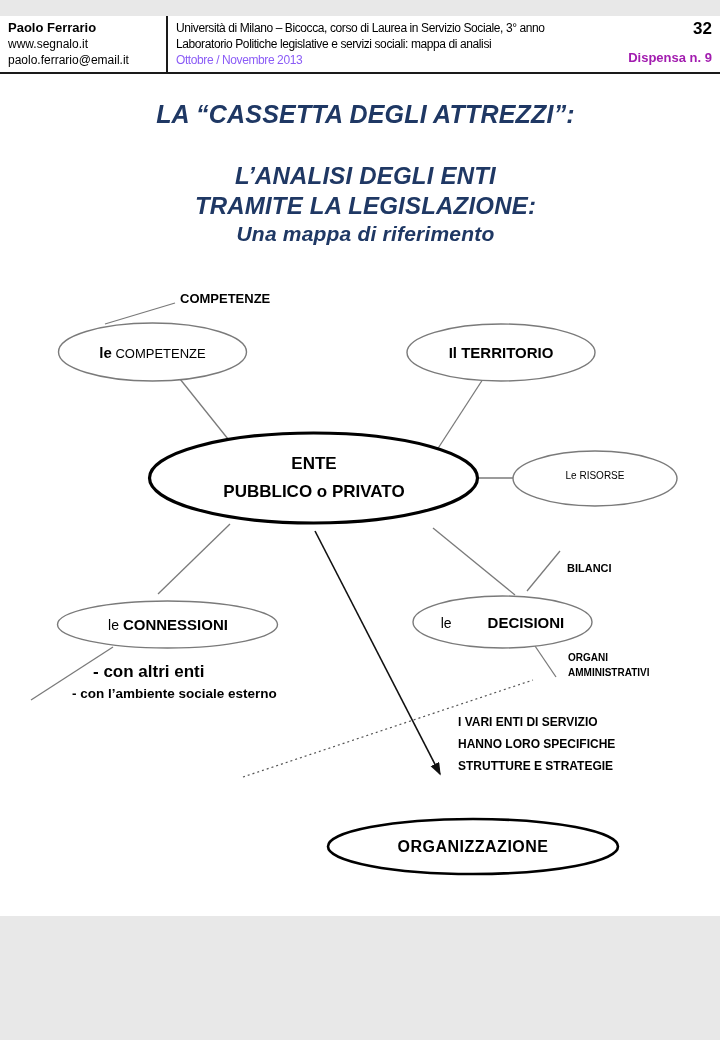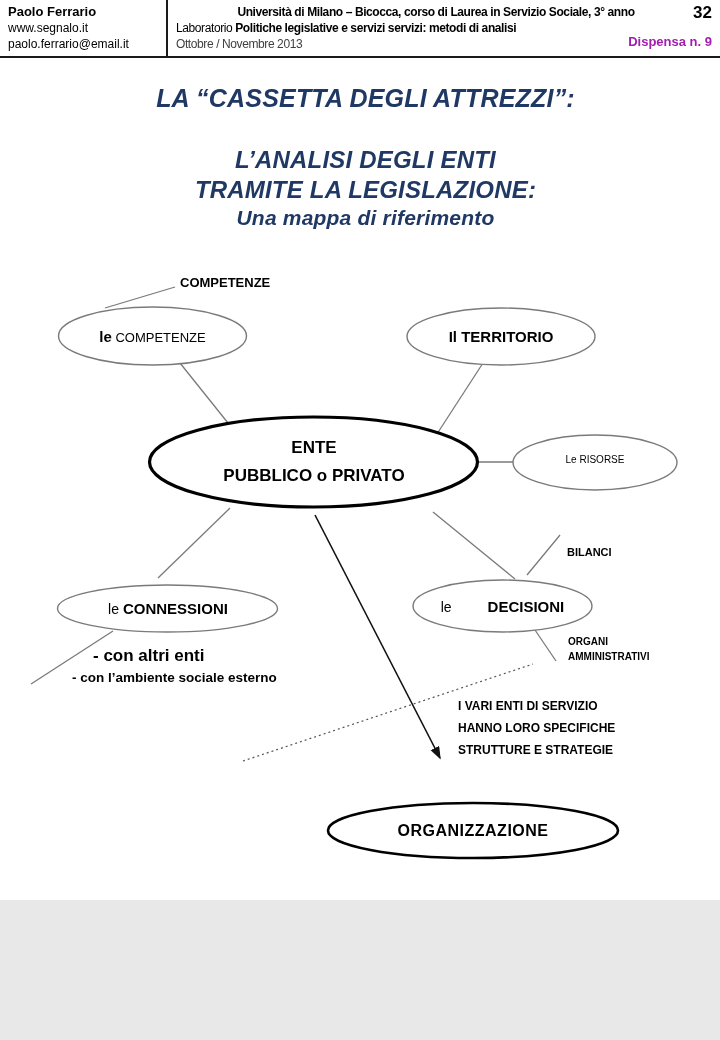--- a/index.html
+++ b/index.html
@@ -1,30 +1,30 @@
 <!DOCTYPE html>
 <html><head>
 <meta charset="utf-8">
 <style>
   * { margin:0; padding:0; box-sizing:border-box; }
   html,body { background:#e8e8e8; }
   .page {
     position:relative; width:720px; height:900px; background:#ffffff;
     font-family:"Liberation Sans", sans-serif; color:#000; overflow:hidden;
-    margin:0 auto;
+    margin:16px auto;
   }
   
   .header { position:absolute; left:0; top:0; width:720px; height:58px; }
   .header-rule { position:absolute; left:0; top:56px; width:720px; height:2px; background:#1a1a1a; }
   .header-divider { position:absolute; left:166px; top:0; width:2px; height:56px; background:#1a1a1a; }
   .h-left { position:absolute; left:8px; top:4px; width:155px; line-height:16px; font-size:12px; }
   .h-left .name { font-weight:bold; font-size:13px; }
   .h-right { position:absolute; left:176px; top:4px; width:520px; line-height:16px; font-size:12px; letter-spacing:-0.4px; }
-  .h-right .b { font-weight:bold;text-align:center; }
-  .h-right .date { color:#404040; }
+  .h-right .b { font-weight:normal; }
+  .h-right .date { color:#8b5cf6; }
   .h-page { position:absolute; right:8px; top:3px; font-size:17px; font-weight:bold; }
   .h-dispensa { position:absolute; right:8px; top:34px; font-size:13px; font-weight:bold; color:#a21caf; }
   
   .title { position:absolute; left:0; width:720px; text-align:center;
            color:#1f3864; font-weight:bold; font-style:italic; letter-spacing:0.2px;padding-left:11px; }
   .t1 { top:84px;  font-size:25px; }
   .t2 { top:146px; font-size:24px; }
   .t3 { top:176px; font-size:24px; }
   .t4 { top:206px; font-size:21px; }
   
@@ -57,21 +57,21 @@
 
   <div class="header">
     <div class="h-left">
       <div class="name">Paolo Ferrario</div>
       <div>www.segnalo.it</div>
       <div>paolo.ferrario@email.it</div>
     </div>
     <div class="header-divider"></div>
     <div class="h-right">
       <div class="b">Università di Milano – Bicocca, corso di  Laurea in Servizio Sociale, 3° anno</div>
-      <div><span>Laboratorio</span> <span class="b">Politiche legislative e servizi servizi: metodi di analisi</span></div>
+      <div><span>Laboratorio</span> <span class="b">Politiche legislative e servizi sociali: mappa di analisi</span></div>
       <div class="date">Ottobre / Novembre 2013</div>
     </div>
     <div class="h-page">32</div>
     <div class="h-dispensa">Dispensa n. 9</div>
     <div class="header-rule"></div>
   </div>
 
   <div class="title t1">LA “CASSETTA DEGLI ATTREZZI”:</div>
   <div class="title t2">L’ANALISI DEGLI ENTI</div>
   <div class="title t3">TRAMITE LA LEGISLAZIONE:</div>

